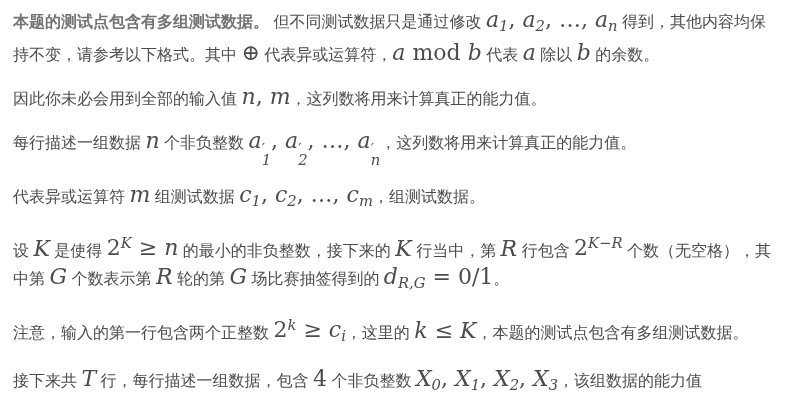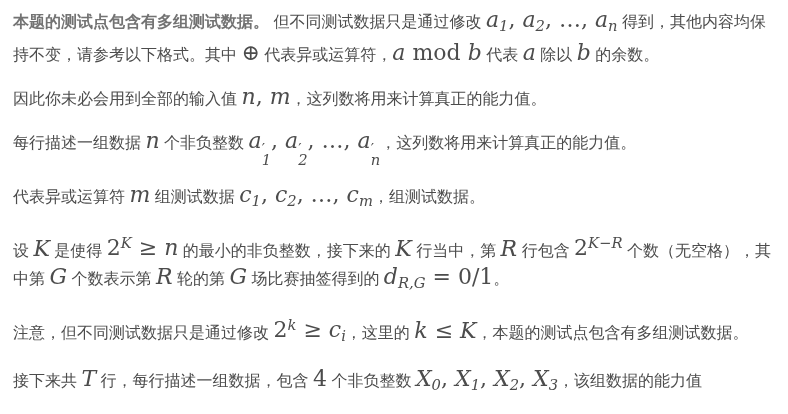--- a/index.html
+++ b/index.html
@@ -53,15 +53,15 @@
           <span class="dn">1</span>
         </span><span class="mr">, </span><span class="mv">a</span><span class="mss">
           <span class="up">′</span>
           <span class="dn">2</span>
         </span><span class="mr">, …, </span><span class="mv">a</span><span class="mss">
           <span class="up">′</span>
           <span class="dn">n</span>
         </span></span><span>，这列数将用来计算真正的能力值。</span></p>
     <p><span>代表异或运算符 </span><span class="math"><span class="mv">m</span></span><span> 组测试数据 </span><span class="math"><span class="mv">c</span><span class="msub">1</span><span class="mr">, </span><span class="mv">c</span><span class="msub">2</span><span class="mr">, …, </span><span class="mv">c</span><span class="msub">m</span></span><span>，组测试数据。</span></p>
     <p><span>设 </span><span class="math"><span class="mv">K</span></span><span> 是使得 </span><span class="math"><span class="mr">2</span><span class="msup">K</span><span class="mr"> ≥ </span><span class="mv">n</span></span><span> 的最小的非负整数，接下来的 </span><span class="math"><span class="mv">K</span></span><span> 行当中，第 </span><span class="math"><span class="mv">R</span></span><span> 行包含 </span><span class="math"><span class="mr">2</span><span class="msup">K−R</span></span><span> 个数（无空格），其中第 </span><span class="math"><span class="mv">G</span></span><span> 个数表示第 </span><span class="math"><span class="mv">R</span></span><span> 轮的第 </span><span class="math"><span class="mv">G</span></span><span> 场比赛抽签得到的 </span><span class="math"><span class="mv">d</span><span class="msub">R,G</span><span class="mr"> = 0/1</span></span><span>。</span></p>
-    <p><span>注意，但不同测试数据只是通过修改 </span><span class="math"><span class="mr">2</span><span class="msup">k</span><span class="mr"> ≥ </span><span class="mv">c</span><span class="msub">i</span></span><span>，这里的 </span><span class="math"><span class="mv">k</span><span class="mr"> ≤ </span><span class="mv">K</span></span><span>，本题的测试点包含有多组测试数据。</span></p>
+    <p><span>注意，输入的第一行包含两个正整数 </span><span class="math"><span class="mr">2</span><span class="msup">k</span><span class="mr"> ≥ </span><span class="mv">c</span><span class="msub">i</span></span><span>，这里的 </span><span class="math"><span class="mv">k</span><span class="mr"> ≤ </span><span class="mv">K</span></span><span>，本题的测试点包含有多组测试数据。</span></p>
     <p><span>接下来共 </span><span class="math"><span class="mv">T</span></span><span> 行，每行描述一组数据，包含 </span><span class="math"><span class="mr">4</span></span><span> 个非负整数 </span><span class="math"><span class="mv">X</span><span class="msub">0</span><span class="mr">, </span><span class="mv">X</span><span class="msub">1</span><span class="mr">, </span><span class="mv">X</span><span class="msub">2</span><span class="mr">, </span><span class="mv">X</span><span class="msub">3</span></span><span>，该组数据的能力值 </span></p>
   </div>
 
 </body></html>

